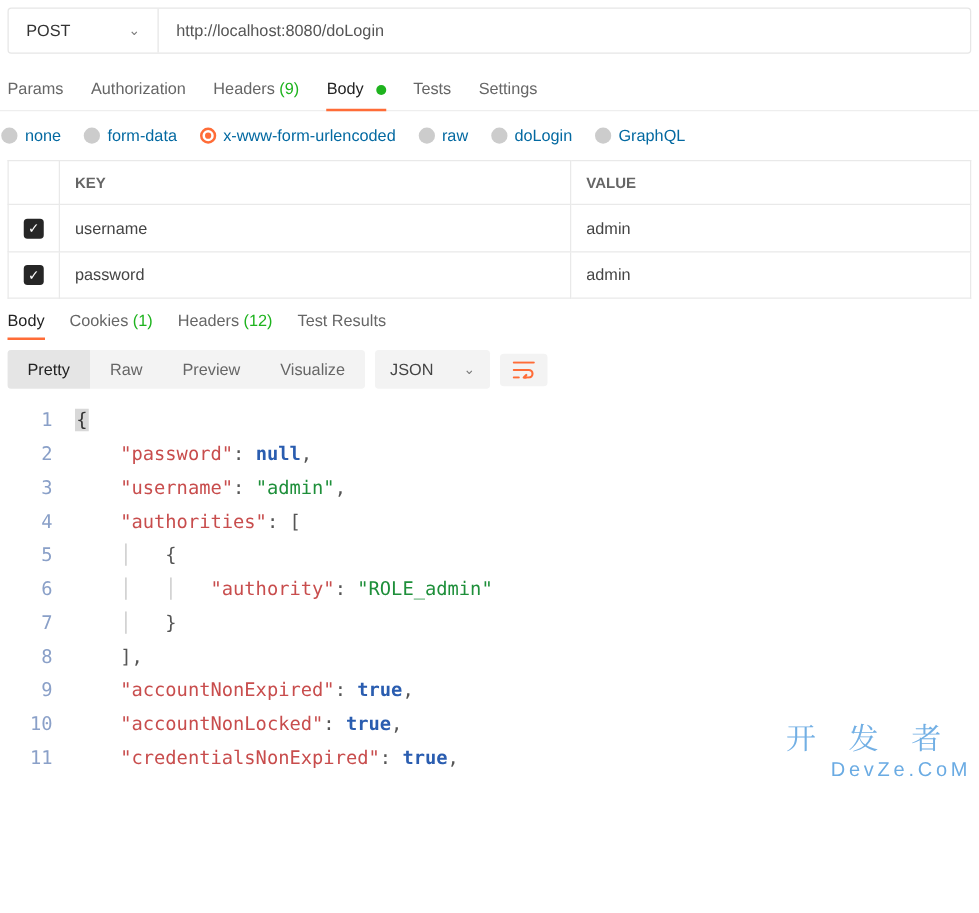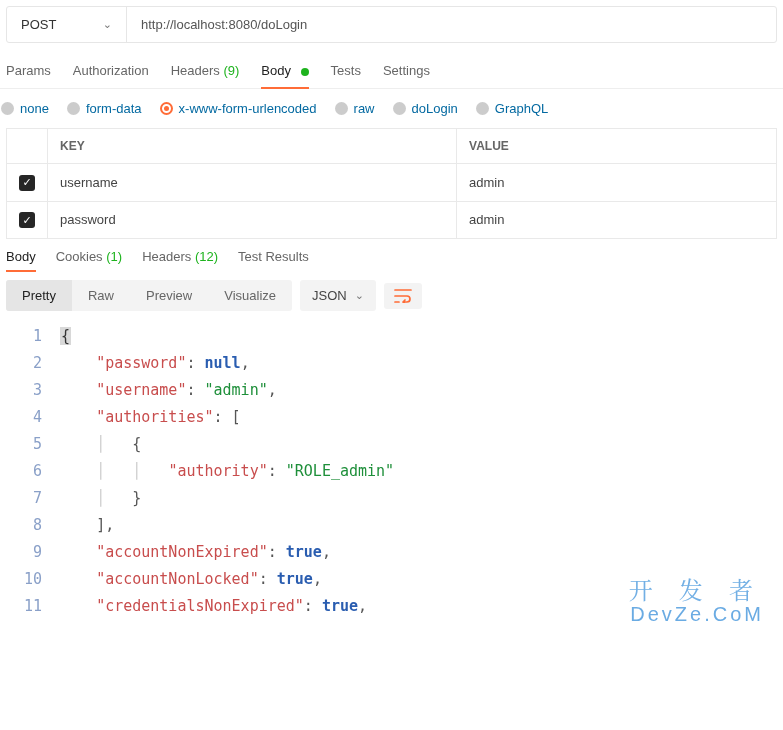--- a/index.html
+++ b/index.html
@@ -33,36 +33,36 @@
   .resp-tabs { display:flex; gap:20px; padding: 10px 6px 0 6px; }
   .resp-tab { padding-bottom:8px; color:#666; cursor:pointer; position:relative; }
   .resp-tab.active { color:#222; }
   .resp-tab.active::after { content:""; position:absolute; left:0; right:0; bottom:0; height:2px; background:#ff6c37; }
   .resp-tab .n { color:#1eb31e; }
 
   .view-row { display:flex; align-items:center; gap:8px; padding: 8px 6px; }
   .seg { display:flex; background:#f3f3f3; border-radius:3px; overflow:hidden; }
   .seg .seg-btn { padding:8px 16px; color:#666; cursor:pointer; }
   .seg .seg-btn.active { background:#e5e5e5; color:#222; }
-  .json-select { display:flex; align-items:center; gap:8px; background:#f3f3f3; padding:8px 12px; border-radius:3px; cursor:pointer; color:#444; }
+  .json-select { display:flex; align-items:center; gap:24px; background:#f3f3f3; padding:8px 12px; border-radius:3px; cursor:pointer; color:#444; }
   .wrap-btn { background:#f3f3f3; padding:6px 10px; border-radius:3px; cursor:pointer; color:#ff6c37; display:flex; align-items:center; }
 
   .code { font-family: "Consolas", "Menlo", monospace; font-size: 15px; line-height: 27px; padding: 4px 6px; }
   .code-line { display:flex; }
   .ln { width: 54px; text-align:right; color:#8aa0c8; padding-right: 18px; user-select:none; }
   .cl { white-space: pre; }
   .brace-hl { background:#d8d8d8; padding:0 1px; }
   .key { color:#c84d4d; }
   .str { color:#1e8f3a; }
   .kw { color:#2a5db0; font-weight:600; }
   .punct { color:#555; }
   .guide { color:#ccc; }
 
   .watermark { position:absolute; right:20px; bottom:18px; color:#5aa2e0; font-size:24px; letter-spacing:10px; opacity:.85; pointer-events:none; font-family: "SimSun","Noto Serif CJK SC",serif; text-align: right; }
-  .watermark2 { position:absolute; right:19px; bottom:-2px; color:#5aa2e0; font-size:20px; letter-spacing:3px; opacity:.9; pointer-events:none; font-family: Arial, sans-serif; margin-left: 40px; }
+  .watermark2 { position:absolute; right:6px; bottom:-2px; color:#5aa2e0; font-size:16px; letter-spacing:3px; opacity:.9; pointer-events:none; font-family: Arial, sans-serif; margin-left: 40px; }
   .wrap { position:relative; }
 </style>
 </head>
 <body>
 
 <div class="wrap">
 
 <div class="request-row">
   <div class="method-select">
     <span>POST</span>

